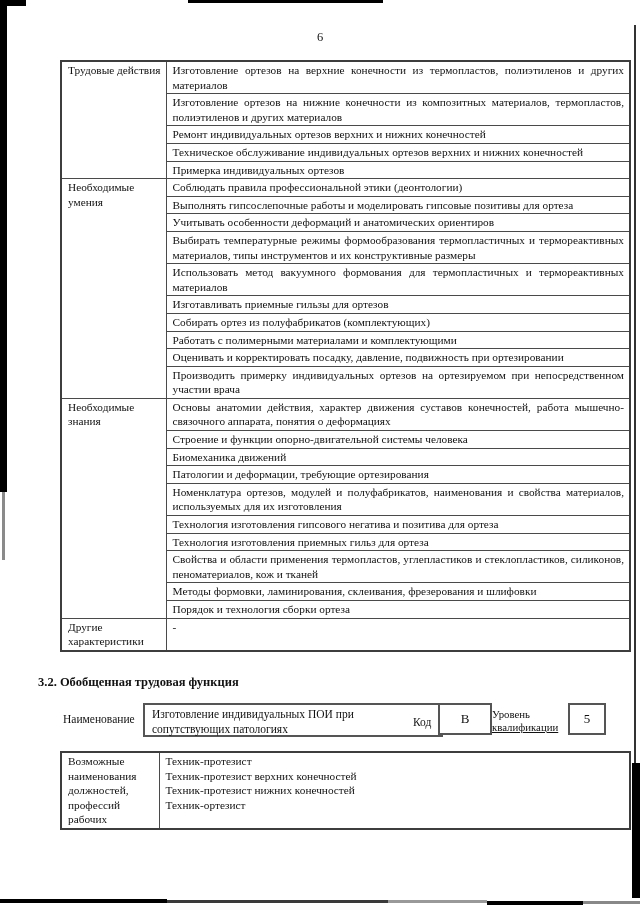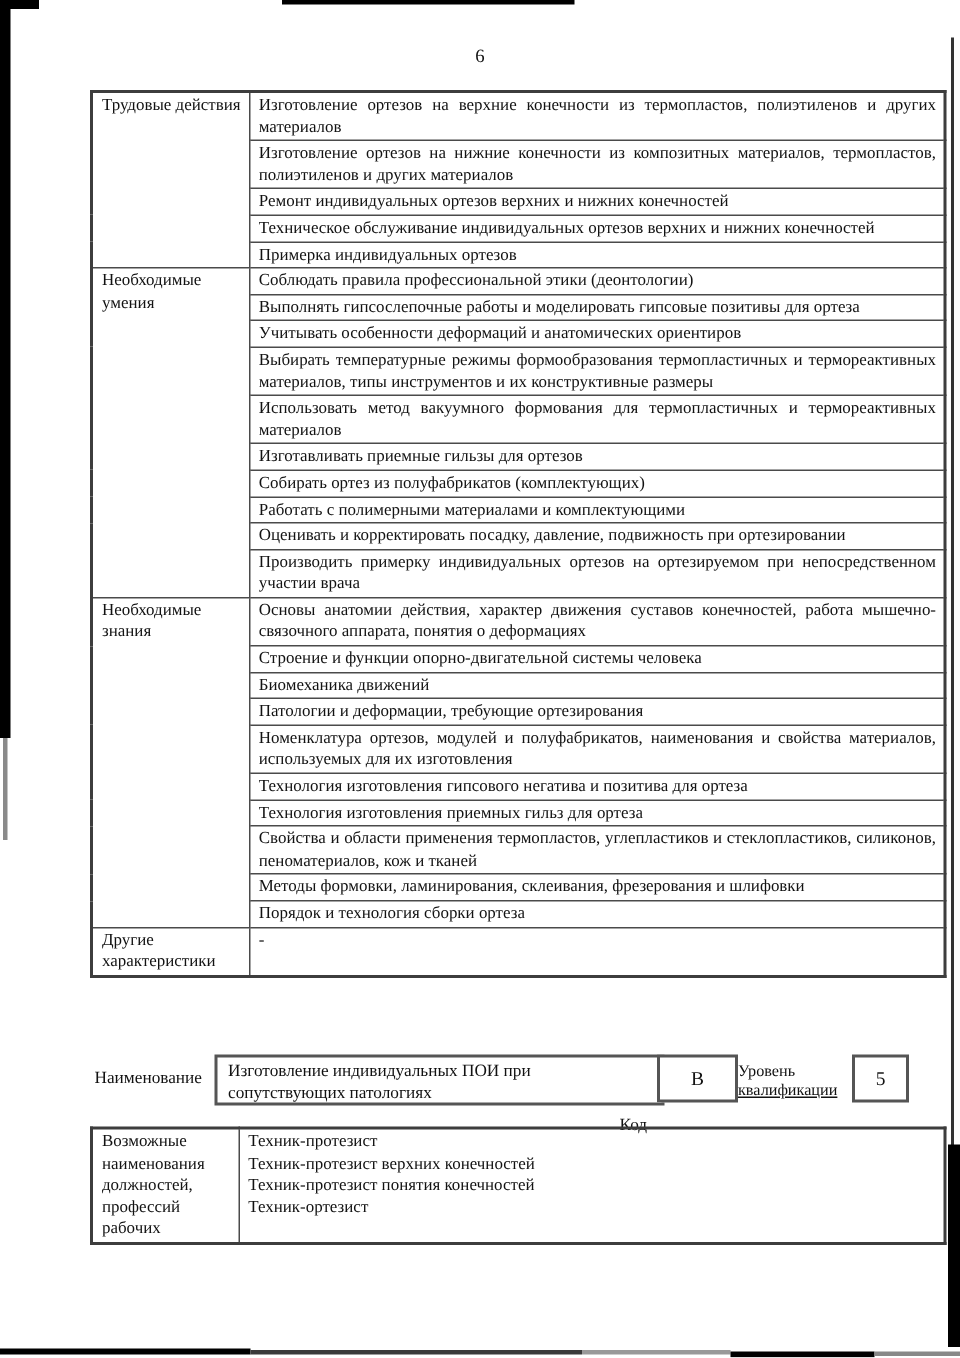--- a/index.html
+++ b/index.html
@@ -37,21 +37,21 @@
   .heading{
     position:absolute;left:38px;top:675px;
     font-weight:bold;font-size:12.5px;
   }
   .name-label{position:absolute;left:63px;top:713px;font-size:11.5px;}
   .box{
     position:absolute;border:2px solid #555;background:#fff;
     font-size:11.5px;box-sizing:border-box;
   }
   .name-box{left:143px;top:703px;width:300px;height:34px;padding:2px 7px;line-height:14.5px;}
-  .code-label{position:absolute;left:413px;top:744px;font-size:11.5px;}
+  .code-label{position:absolute;left:413px;top:716px;font-size:11.5px;}
   .code-box{left:438px;top:703px;width:54px;height:32px;text-align:center;line-height:28px;font-size:13px;}
   .level-label{position:absolute;left:492px;top:708px;width:74px;font-size:10.8px;line-height:13px;}
   .ul{text-decoration:underline;}
   .level-box{left:568px;top:703px;width:38px;height:32px;text-align:center;line-height:28px;font-size:13px;}
   
   .art{position:absolute;background:#000;pointer-events:none;}
 </style>
 </head>
 <body>
 
@@ -143,20 +143,21 @@
         <tr>
           <td class="item-cell">Порядок и технология сборки ортеза</td>
         </tr>
         <tr>
           <td class="label-cell" rowspan="1">Другие характеристики</td>
           <td class="item-cell">-</td>
         </tr>
       </tbody>
   </table>
 
+  <div class="heading">3.2. Обобщенная трудовая функция</div>
 
   <div class="name-label">Наименование</div>
   <div class="box name-box">
     <span>Изготовление индивидуальных ПОИ при сопутствующих патологиях</span>
   </div>
   <div class="code-label">Код</div>
   <div class="box code-box">В</div>
   <div class="level-label">
     <span>Уровень</span><br>
     <span class="ul">квалификации</span>
@@ -167,21 +168,21 @@
     <colgroup>
         <col style="width:98px">
         <col>
       </colgroup>
     <tbody>
       <tr>
         <td class="label-cell">Возможные наименования должностей, профессий рабочих</td>
         <td class="item-cell" id="positions-cell" style="text-align:left;">
             <div class="job-line">Техник-протезист</div>
             <div class="job-line">Техник-протезист верхних конечностей</div>
-            <div class="job-line">Техник-протезист понятия конечностей</div>
+            <div class="job-line">Техник-протезист нижних конечностей</div>
             <div class="job-line">Техник-ортезист</div>
           </td>
       </tr>
     </tbody>
   </table>
 
   <div class="art" style="left:0;top:0;width:7px;height:492px;"></div>
   <div class="art" style="left:2px;top:492px;width:3px;height:68px;background:#8a8a8a;"></div>
   <div class="art" style="left:0;top:0;width:26px;height:6px;"></div>
   <div class="art" style="left:188px;top:0;width:195px;height:3px;"></div>

